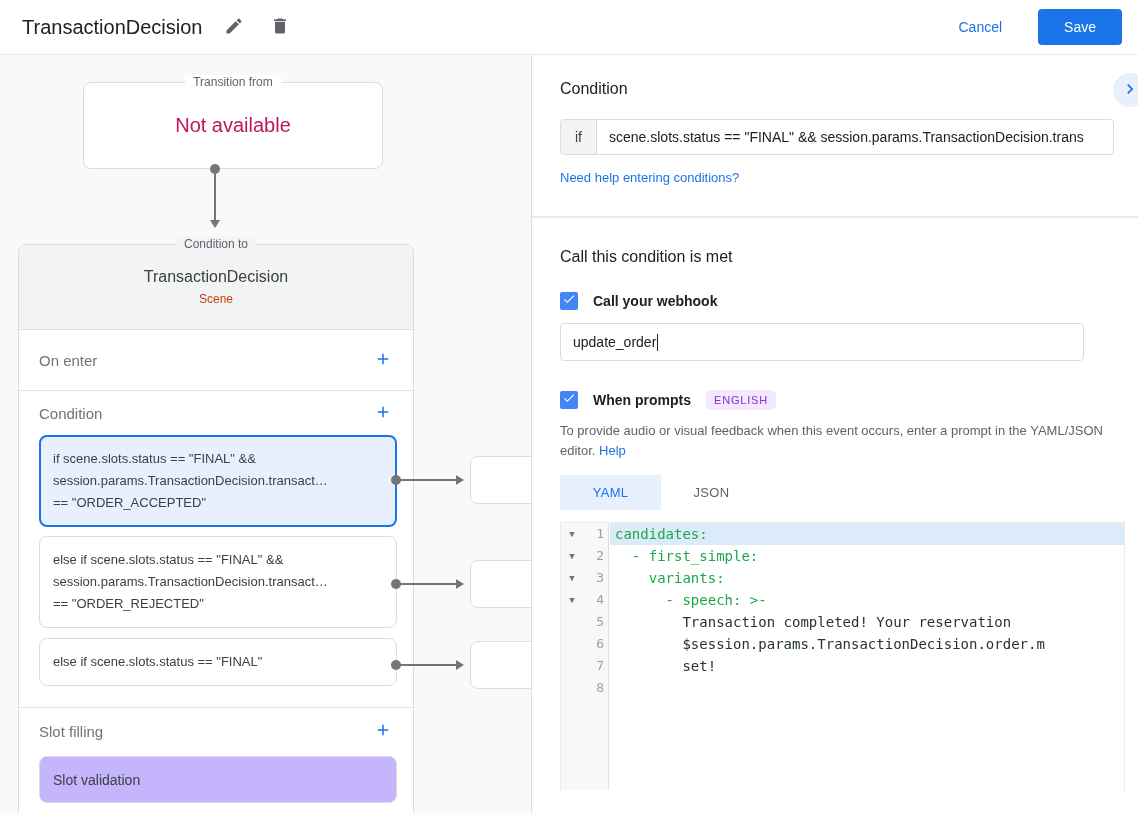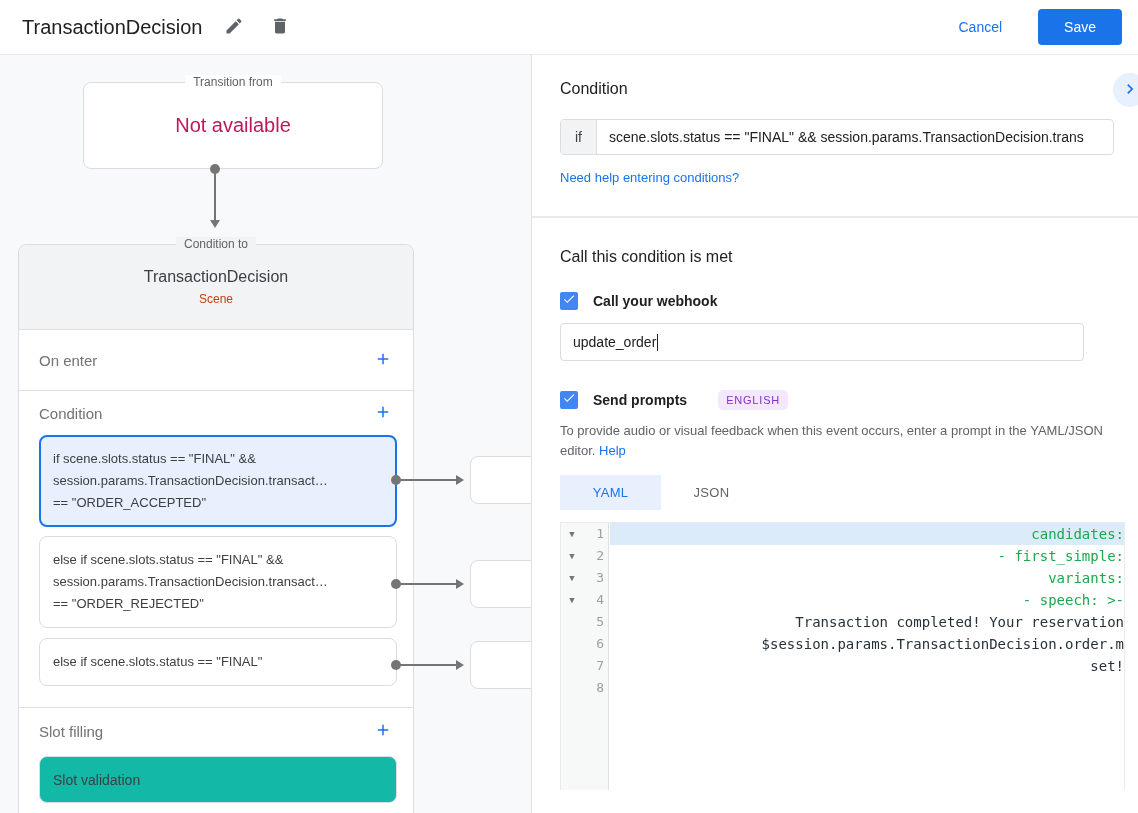--- a/index.html
+++ b/index.html
@@ -58,21 +58,21 @@
   .row-cond { height:44px; }
   .row-slot { height:46px; }
 
   .cond-card { margin:0 18px 9px 20px; width:358px; border:1px solid #dadce0; border-radius:8px;
     background:#fff; padding:12px 13px; font-size:13px; color:#3c4043; line-height:22px;
     cursor:pointer; }
   .cond-card.selected { border:2px solid #1a73e8; background:#e8f0fe; padding:11px 12px; }
   .cond-card div { white-space:nowrap; overflow:hidden; }
   .sec-divider { border-top:1px solid #e0e0e0; margin-top:21px; }
   .slot-card { margin:2px 18px 0 20px; width:358px; height:47px; border:1px solid #dadce0;
-    border-radius:8px; background:#14b8a6; display:flex; align-items:center; padding-left:13px;
+    border-radius:8px; background:#c4b5fd; display:flex; align-items:center; padding-left:13px;
     font-size:14px; color:#3c4043; cursor:pointer; }
 
   .target-box { position:absolute; left:470px; width:76px; height:48px; background:#fff;
     border:1px solid #dadce0; border-radius:8px; }
 
   
   .panel { flex:1; background:#fff; overflow:hidden; }
   .cond-sec { position:relative; padding:25px 16px 0 28px; height:161px; }
   .panel-h { font-size:16px; font-weight:400; color:#202124; }
   .expand-btn { position:absolute; top:18px; right:-9px; width:34px; height:34px; border-radius:50%;
@@ -89,21 +89,21 @@
     text-decoration:none; cursor:pointer; }
   .panel-hr { border:none; border-top:2px solid #e8eaed; }
 
   .met-sec { padding:30px 16px 0 28px; }
   .check-row { display:flex; align-items:center; margin-top:26px; }
   .met-sec > .panel-h + .check-row { margin-top:26px; }
   .checkbox { width:18px; height:18px; border-radius:2px; background:#4285f4; color:#fff;
     display:flex; align-items:center; justify-content:center; cursor:pointer; flex:none; }
   .checkbox svg { fill:#fff; }
   .check-label { margin-left:15px; font-size:14px; font-weight:700; color:#202124; }
-  .badge { margin-left:31px; background:#f3e8fd; color:#8430ce; font-size:11px; font-weight:500;
+  .badge { margin-left:15px; background:#f3e8fd; color:#8430ce; font-size:11px; font-weight:500;
     letter-spacing:0.8px; padding:4px 8px; border-radius:5px; }
   .desc { margin-top:12px; font-size:13px; color:#5f6368; line-height:20px; max-width:560px; }
   .desc a { color:#1a73e8; cursor:pointer; }
   .desc a.u { text-decoration:underline; }
   .textbox { margin-top:13px; width:524px; height:38px; border:1px solid #dadce0; border-radius:4px;
     display:flex; align-items:center; padding-left:12px; font-size:14px; color:#202124;
     cursor:text; }
   .caret { display:inline-block; width:1px; height:17px; background:#202124; margin-left:1px; }
 
   .tabs { display:flex; margin-top:14px; }
@@ -116,21 +116,21 @@
     border:1px solid #e8eaed; border-bottom:none; background:#fff; overflow:hidden;
     font-family:"DejaVu Sans Mono", monospace; }
   .gutter-bg { position:absolute; left:0; top:0; bottom:0; width:48px; background:#f7f8f8;
     border-right:1px solid #e0e0e0; }
   .ed-row { position:relative; display:flex; height:22px; line-height:22px; }
   .ed-fold { width:22px; text-align:center; color:#757575; font-size:9px; flex:none;
     cursor:pointer; }
   .ed-num { width:21px; text-align:right; color:#9aa0a6; font-size:13px; padding-right:0;
     flex:none; }
   .ed-code { flex:1; margin-left:6px; padding-left:5px; font-size:14px; white-space:pre;
-    overflow:hidden; color:#263238;text-align:right; }
+    overflow:hidden; color:#263238; }
   .ed-row.active .ed-code { background:#dcebfa; }
   .tok-key { color:#1ba94c; }
   .tok-text { color:#263238; }
 </style>
 </head>
 <body>
 
 <div class="topbar">
   <span class="title">TransactionDecision</span>
   <button class="icon-btn">
@@ -271,21 +271,21 @@
         <span>update_order</span>
         <span class="caret"></span>
       </div>
 
       <div class="check-row" style="margin-top:29px;">
         <span class="checkbox">
           <span><svg width="14" height="14" viewBox="0 0 24 24">
                 <path d="M9 16.17 4.83 12l-1.42 1.41L9 19 21 7l-1.41-1.41z"></path>
               </svg></span>
         </span>
-        <span class="check-label">Send prompts</span>
+        <span class="check-label">When prompts</span>
         <span class="badge">ENGLISH</span>
       </div>
       <div class="desc" style="margin-top:11px;">
         <span>To provide audio or visual feedback when this event occurs, enter a prompt in the YAML/JSON editor.</span>
         <a>Help</a>
       </div>
 
       <div class="tabs">
         <div class="tab active">YAML</div>
         <div class="tab">JSON</div>

